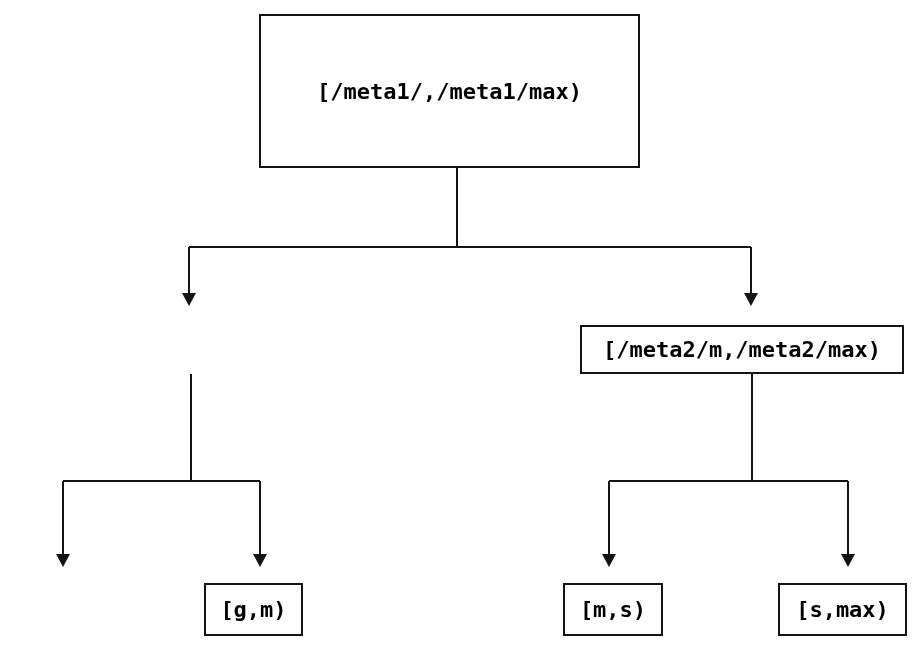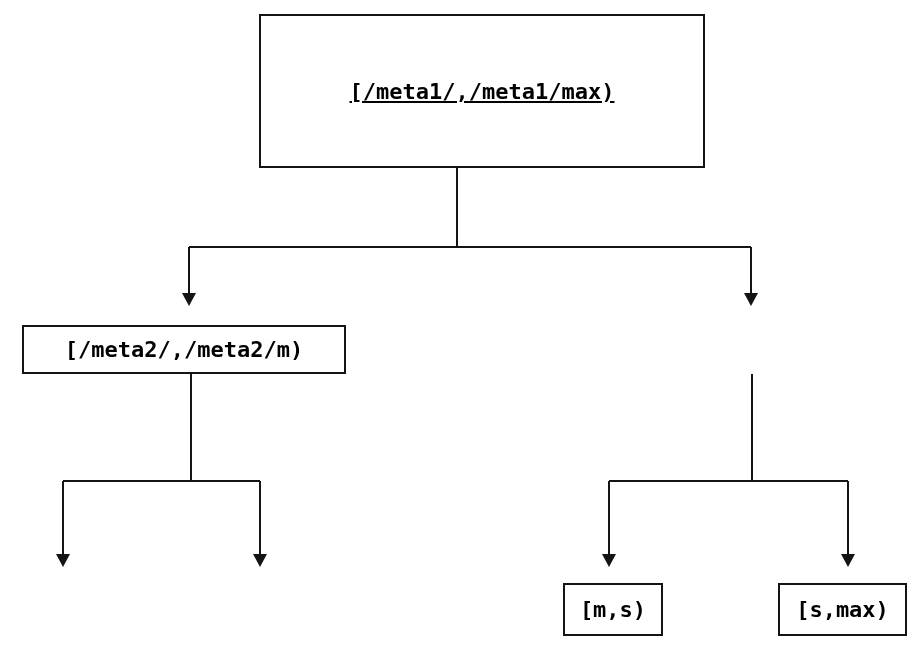--- a/index.html
+++ b/index.html
@@ -29,21 +29,21 @@
     background: #ffffff;
     display: flex;
     align-items: center;
     justify-content: center;
     color: #000000;
     font-size: 22px;
     font-weight: bold;
     white-space: nowrap;
     text-align: center;
   }
-  .node-root     { left: 259px; top: 14px;  width: 446px; height: 154px; text-decoration: underline; }
+  .node-root     { left: 259px; top: 14px;  width: 381px; height: 154px; }
   .node-left     { left: 22px;  top: 325px; width: 324px; height: 49px;  }
   .node-right    { left: 580px; top: 325px; width: 324px; height: 49px;  }
   .node-leaf-ag  { left: 8px;   top: 583px; width: 100px; height: 53px;  }
   .node-leaf-gm  { left: 204px; top: 583px; width: 99px;  height: 53px;  }
   .node-leaf-ms  { left: 553px; top: 583px; width: 100px; height: 53px; margin-left: 10px;  }
   .node-leaf-smax{ left: 778px; top: 583px; width: 129px; height: 53px;  }
 </style>
 </head>
 <body>
 
@@ -76,26 +76,29 @@
     <polygon points="602,554 616,554 609,567" fill="#141414" stroke="none"></polygon>
 
     <line x1="848" y1="481" x2="848" y2="554"></line>
     <polygon points="841,554 855,554 848,567" fill="#141414" stroke="none"></polygon>
   </svg>
 
   <div class="node node-root">
     <span>[/meta1/,/meta1/max)</span>
   </div>
 
-  <div class="node node-left">
-    <span>[/meta2/,/meta2/m)</span>
+
+  <div class="node node-right">
+    <span>[/meta2/m,/meta2/max)</span>
   </div>
 
 
-
+  <div class="node node-leaf-gm">
+    <span>[g,m)</span>
+  </div>
 
   <div class="node node-leaf-ms">
     <span>[m,s)</span>
   </div>
 
   <div class="node node-leaf-smax">
     <span>[s,max)</span>
   </div>
 
 </div>

